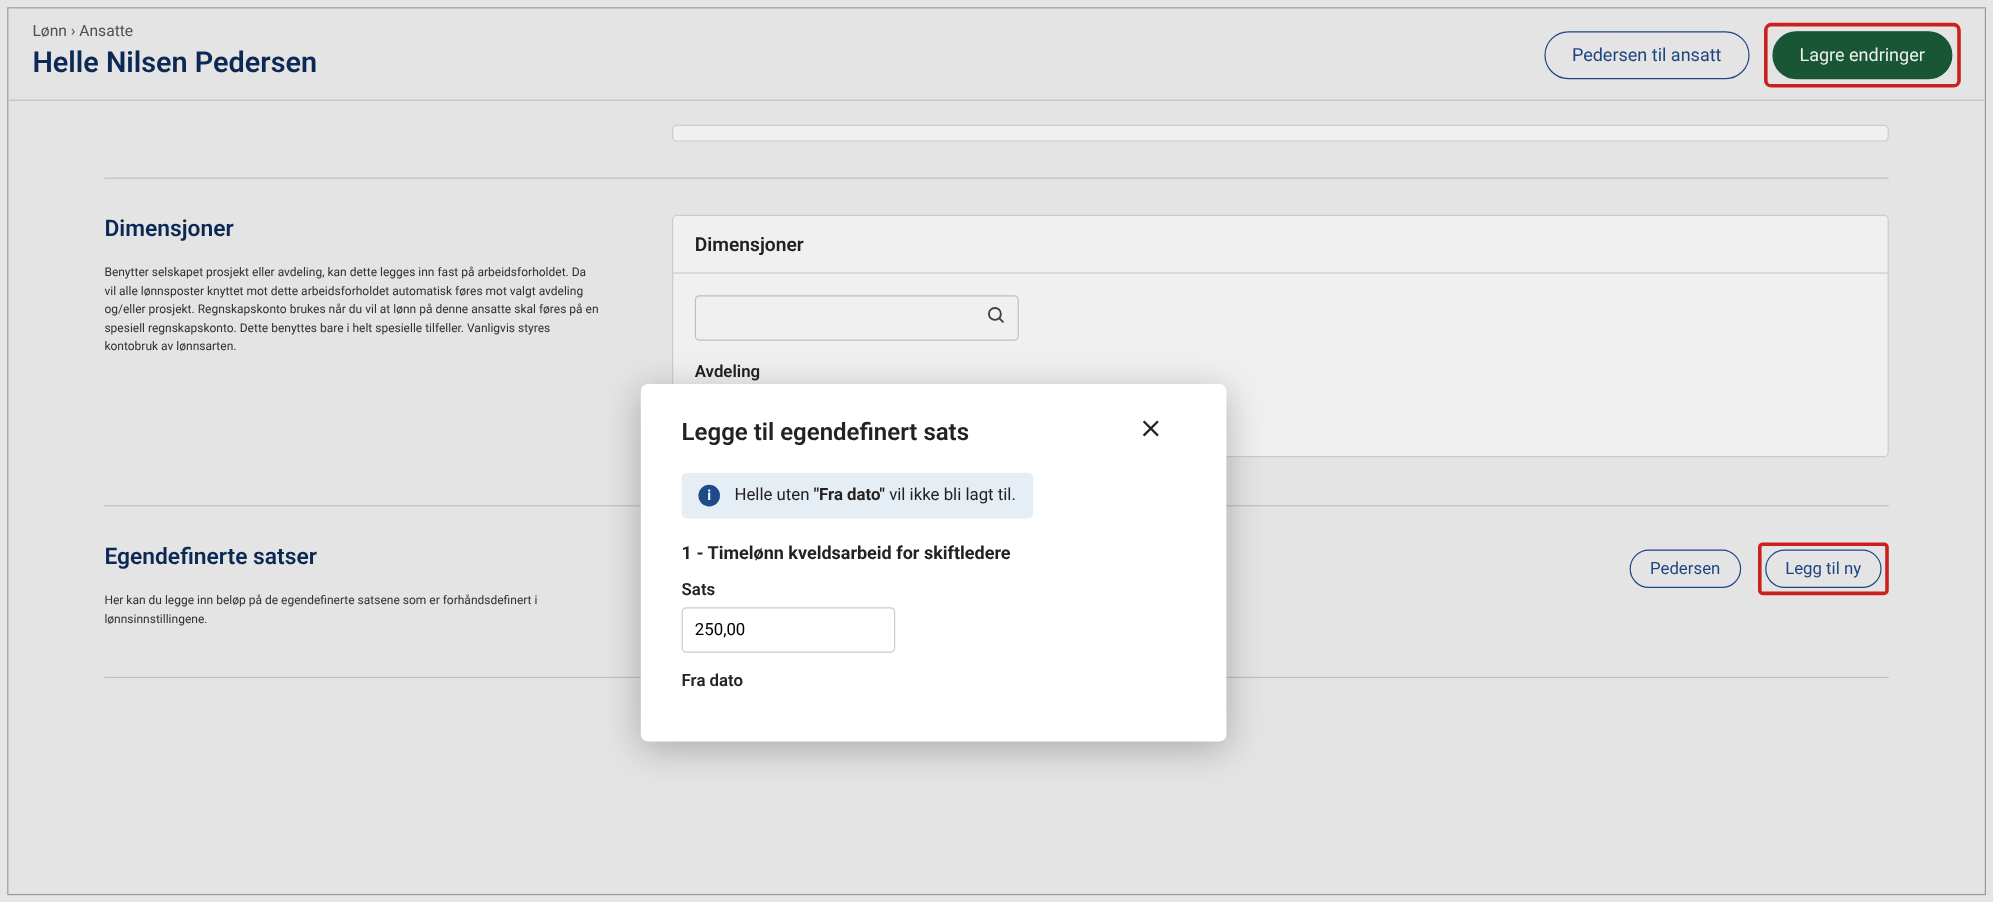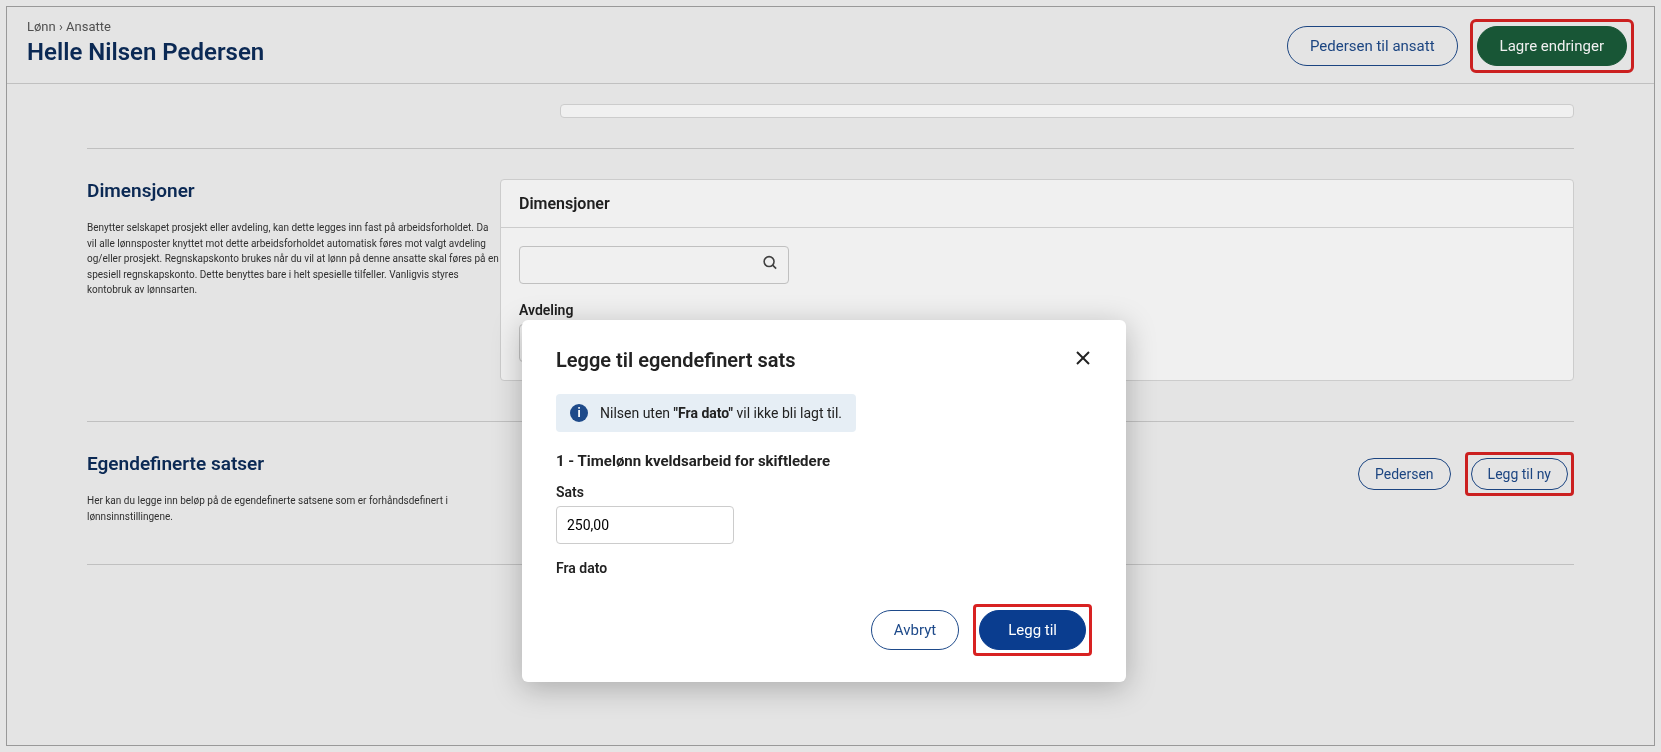--- a/index.html
+++ b/index.html
@@ -77,20 +77,21 @@
 .card-spacer {
   background: #fff;
   border: 1px solid #d9d9d9;
   border-radius: 4px;
   height: 14px;
   margin-left: 473px;
   margin-bottom: 30px;
 }
 .section-row {
   display: flex;
+  gap: 60px;
   border-top: 1px solid #ccc;
   padding-top: 30px;
   padding-bottom: 40px;
 }
 .section-left {
   width: 413px;
   flex-shrink: 0;
 }
 .section-title {
   font-size: 19px;
@@ -169,27 +170,27 @@
   position: absolute;
   inset: 0;
   display: flex;
   align-items: flex-start;
   justify-content: center;
   pointer-events: none;
 }
 .modal {
   position: absolute;
   top: 320px;
-  left: 522px;
-  width: 604px;
+  left: 534px;
+  width: 488px;
   background: #fff;
   border-radius: 6px;
   box-shadow: 0 6px 30px rgba(0,0,0,0.25);
   pointer-events: auto;
-  padding: 28px 34px 26px 34px;
+  padding: 28px 54px 26px 34px;
 }
 .modal-header {
   display: flex;
   justify-content: space-between;
   align-items: center;
   margin-bottom: 22px;
 }
 .modal-title {
   font-size: 20px;
   font-weight: 600;
@@ -364,35 +365,29 @@
         <svg width="18" height="18" viewBox="0 0 24 24" fill="none" stroke="currentColor" stroke-width="2.5">
             <line x1="4" y1="4" x2="20" y2="20"></line>
             <line x1="20" y1="4" x2="4" y2="20"></line>
           </svg>
       </button>
     </div>
 
     <div class="info-box">
       <span class="info-icon">i</span>
       <span class="info-text">
-        <span>Nilsen uten </span><b>"Fra dato"</b><span> vil ikke bli lagt til.</span>
+        <span>Helle uten </span><b>"Fra dato"</b><span> vil ikke bli lagt til.</span>
       </span>
     </div>
 
     <div class="modal-subtitle">1 - Timelønn kveldsarbeid for skiftledere</div>
 
     <div class="modal-field">
       <div class="modal-field-label">Sats</div>
       <input class="modal-input" type="text" value="250,00" style="">
     </div>
 
     <div class="modal-field">
       <div class="modal-field-label">Fra dato</div>
     </div>
 
-    <div class="modal-footer">
-      <button class="btn btn-outline-blue">Avbryt</button>
-      <span class="highlight-red-tight">
-        <button class="btn-primary">Legg til</button>
-      </span>
-    </div>
   </div>
 </div>
 
 </body></html>

